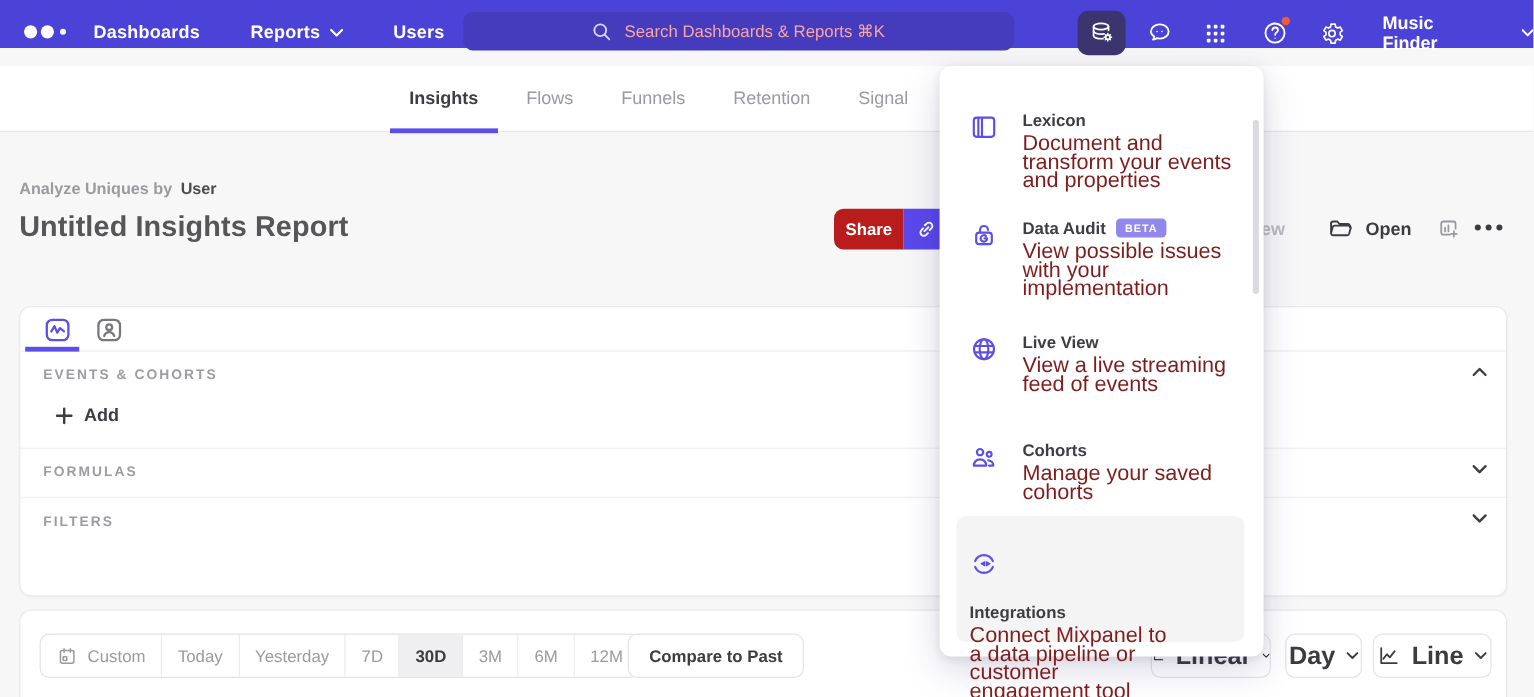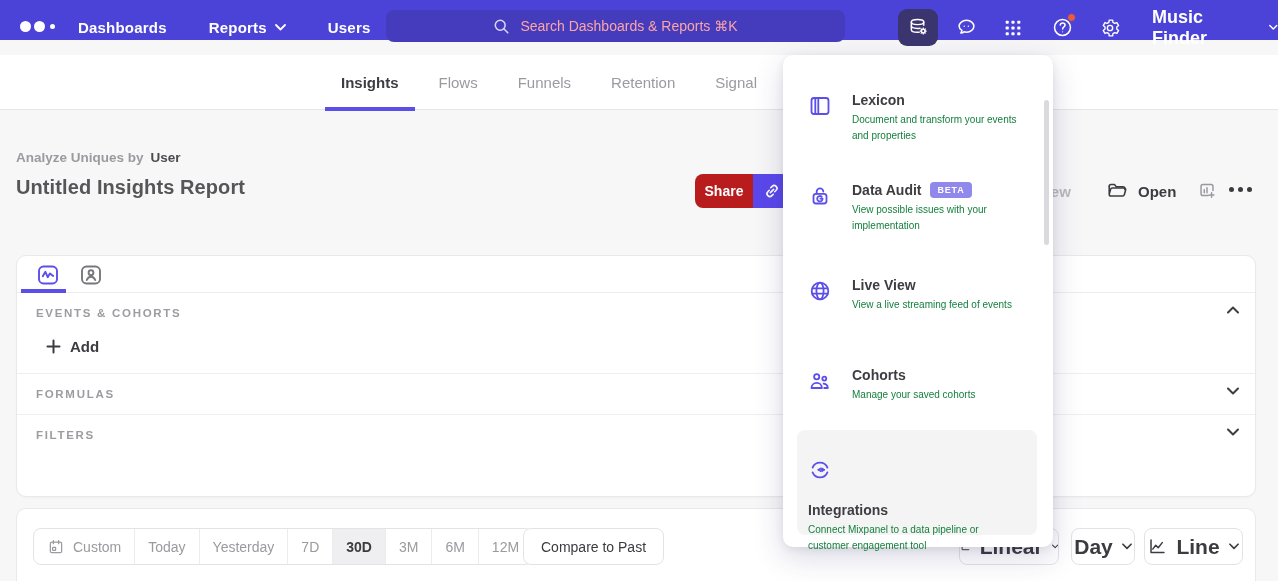--- a/index.html
+++ b/index.html
@@ -21,33 +21,33 @@
   .nav-links { position:absolute; left:78px; top:0; height:55px; display:flex; align-items:center; gap:42px; }
   .nav-link { color:#fff; font-size:15px; font-weight:600; letter-spacing:.2px; display:flex; align-items:center; gap:8px; cursor:pointer; }
   .search {
     position:absolute; left:386px; top:10px; width:459px; height:32px;
     background:#443cbd; border-radius:8px; display:flex; align-items:center; justify-content:center;
     gap:10px; color:#fca5a5; font-size:14px; cursor:text;
   }
   .nav-ic { position:absolute; top:0; height:55px; width:44px; display:flex; align-items:center; justify-content:center; color:#fff; cursor:pointer; }
   .active-sq { position:absolute; left:898px; top:9px; width:40px; height:37px; background:#3a356e; border-radius:9px; }
   .help-dot { position:absolute; left:27px; top:13px; width:9px; height:9px; border-radius:50%; background:#ee5b3a; border:1.5px solid #4b43d8; }
-  .project { position:absolute; left:1152px; top:0; height:55px; display:flex; align-items:center; gap:31px; color:#fff; font-size:18px; font-weight:600; cursor:pointer;justify-content:center; }
+  .project { position:absolute; left:1152px; top:0; height:55px; display:flex; align-items:center; gap:31px; color:#fff; font-size:15px; font-weight:600; cursor:pointer;justify-content:center; }
 
   
   .tabbar { position:absolute; left:0; top:55px; width:1278px; height:55px; background:#fff; border-bottom:1px solid #e6e6e8; }
   .tabs { position:absolute; left:325px; top:0; height:55px; display:flex; gap:8px; }
   .tab { position:relative; height:55px; display:flex; align-items:center; padding:0 16px; font-size:15px; color:#9a9aa0; cursor:pointer; }
   .tab.active { color:#3d3d42; font-weight:600; }
   .tab.active::after { content:""; position:absolute; left:0; right:0; bottom:-1px; height:4px; background:#5b4ee9; }
 
   
   .breadcrumb { position:absolute; left:16px; top:150px; font-size:13.5px; font-weight:600; color:#9b9b9f; display:flex; gap:7px; }
   .breadcrumb .val { color:#4b4b50; }
-  .page-title { position:absolute; left:16px; top:176px; font-size:20px; font-weight:600; color:#565659; letter-spacing:.1px; }
+  .page-title { position:absolute; left:16px; top:176px; font-size:24px; font-weight:600; color:#565659; letter-spacing:.1px; }
   .share-group { position:absolute; left:695px; top:174px; height:34px; display:flex; cursor:pointer; }
   .share-btn { width:58px; background:#b91c1c; color:#fff; font-size:14px; font-weight:600; display:flex; align-items:center; justify-content:center; border-radius:8px 0 0 8px; }
   .link-btn { width:37px; background:#5a48ea; color:#fff; display:flex; align-items:center; justify-content:center; border-radius:0 8px 8px 0; }
   .hdr-new { position:absolute; left:1040px; top:183px; font-size:15px; font-weight:600; color:#b9b9bd; cursor:pointer; }
   .hdr-open { position:absolute; left:1106px; top:174px; height:34px; display:flex; align-items:center; gap:10px; color:#3b3b40; font-weight:600; font-size:15px; cursor:pointer; }
   .hdr-board { position:absolute; left:1196px; top:180px; color:#98989d; cursor:pointer; }
   .hdr-more { position:absolute; left:1229px; top:187px; display:flex; gap:4px; cursor:pointer; }
   .hdr-more i { width:5px; height:5px; border-radius:50%; background:#3b3b40; }
 
   
@@ -64,38 +64,38 @@
   .sec-label { position:absolute; left:19px; top:14px; font-size:11.5px; font-weight:700; letter-spacing:1.7px; color:#9c9ca1; }
   .sec-chev { position:absolute; right:16px; top:13px; color:#3d3d42; cursor:pointer; }
   .add-btn { position:absolute; left:29px; top:45px; display:flex; align-items:center; gap:9px; font-size:15px; font-weight:600; color:#3b3b40; cursor:pointer; }
 
   
   .datebar { position:absolute; left:16px; top:508px; width:1240px; height:92px; background:#fff; border:1px solid #e9e9ec; border-radius:10px; }
   .seg { position:absolute; left:16px; top:19px; height:37px; border:1px solid #e3e3e6; border-radius:8px; display:flex; align-items:stretch; overflow:hidden; background:#fff; }
   .seg-item { display:flex; align-items:center; gap:8px; padding:0 13px; font-size:14px; color:#9a9a9f; border-left:1px solid #ececef; cursor:pointer; white-space:nowrap; }
   .seg-item:first-child { border-left:none; }
   .seg-item.sel { background:#efeff1; color:#3b3b40; font-weight:700; }
-  .compare { position:absolute; left:506px; top:19px; height:37px; border:1px solid #e3e3e6; border-radius:8px; display:flex; align-items:center; padding:0 17px; font-size:14px; font-weight:400; color:#3b3b40; background:#fff; cursor:pointer; }
+  .compare { position:absolute; left:506px; top:19px; height:37px; border:1px solid #e3e3e6; border-radius:8px; display:flex; align-items:center; padding:0 17px; font-size:14px; font-weight:700; color:#3b3b40; background:#fff; cursor:pointer; }
   .obtn { position:absolute; top:19px; height:37px; border:1px solid #e3e3e6; border-radius:8px; background:#fff; display:flex; align-items:center; justify-content:center; gap:9px; font-size:21px; font-weight:600; color:#3b3b40; cursor:pointer; }
   .obtn.linear { left:942px; width:100px; }
   .obtn.day { left:1054px; width:64px; }
   .obtn.line { left:1127px; width:99px; }
 
   
   .apps-panel {
     position:absolute; left:783px; top:55px; width:270px; height:492px; background:#fff;
     border-radius:10px; z-index:50;
     box-shadow:0 10px 30px rgba(45,40,110,.18), 0 2px 8px rgba(0,0,0,.08);
   }
   .menu-item { position:absolute; left:14px; width:240px; display:flex; gap:20px; padding:10px 0 10px 11px; cursor:pointer; }
   .menu-item.hovered { background:#f4f4f5; border-radius:8px; height:105px; padding-top:26px;flex-direction:column; }
   .mi-icon { width:24px; height:24px; color:#5b4ee9; flex:none; margin-top:2px; }
   .mi-text { width:176px; }
   .mi-title { font-size:14px; font-weight:700; color:#3d3d42; margin-bottom:4px; display:flex; align-items:center; gap:9px; }
-  .mi-desc { font-size:10px; color:#15803d; line-height:15.5px; }
+  .mi-desc { font-size:18px; color:#7f1d1d; line-height:15.5px; }
   .beta-badge { background:#9188ec; color:#fff; font-size:9px; font-weight:700; letter-spacing:.8px; padding:3px 7px; border-radius:4px; }
   .panel-scroll { position:absolute; right:4px; top:45px; width:5px; height:145px; background:#dadade; border-radius:3px; cursor:pointer; }
 </style>
 </head>
 <body>
 
 <div class="navbar">
   <div class="logo">
     <span class="d1"></span>
       <span class="d2"></span>

